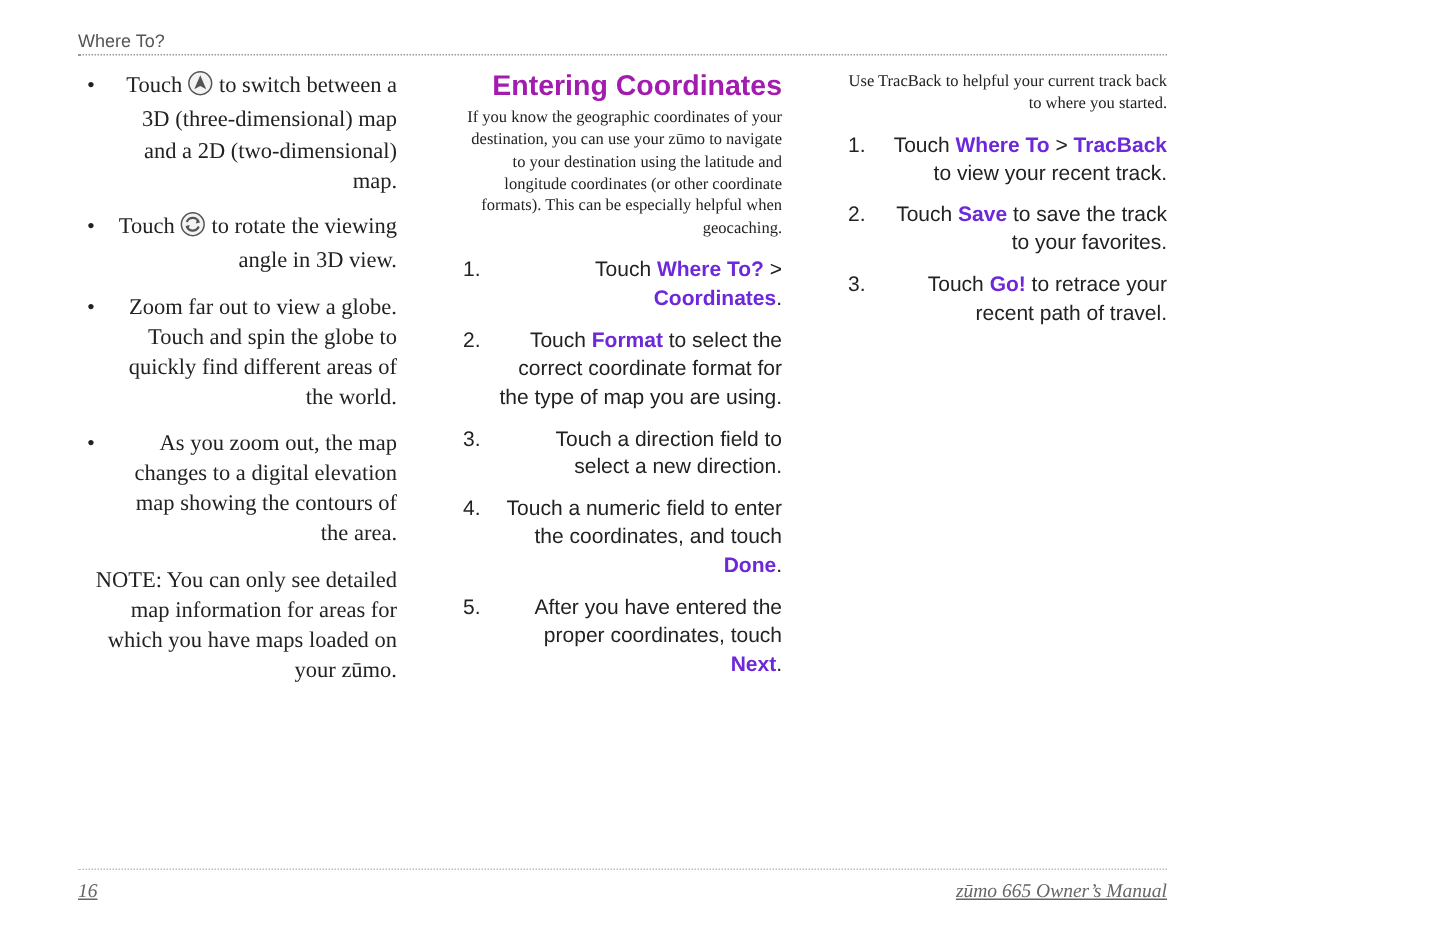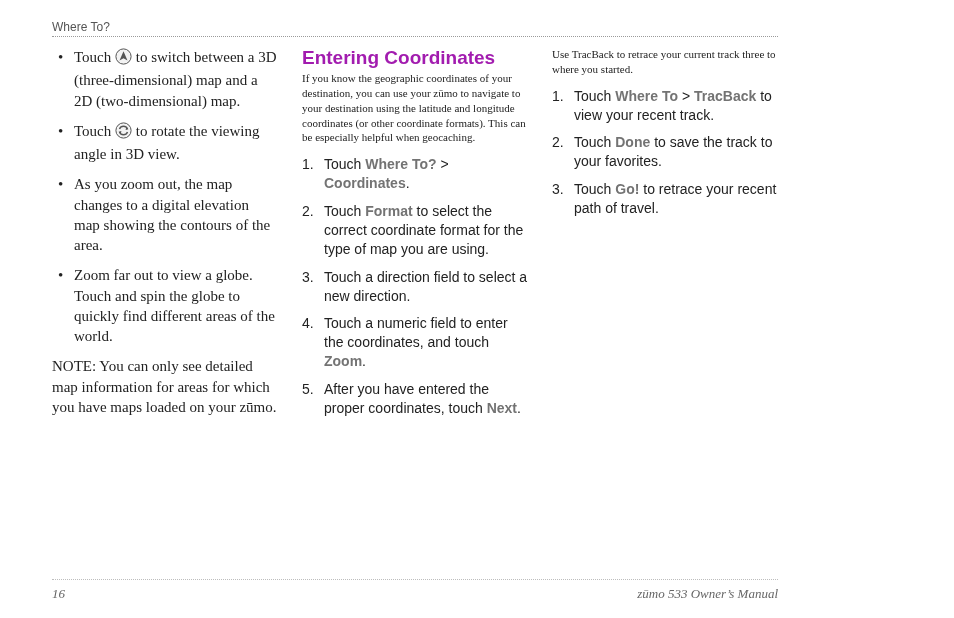--- a/index.html
+++ b/index.html
@@ -10,36 +10,37 @@
     background: #ffffff;
     font-family: "Times New Roman", Times, serif;
     color: #222;
   }
   .page {
     box-sizing: border-box;
     width: 826px;
     height: 618px;
     padding: 20px 48px 18px 52px;
     position: relative;
+    text-align: right;
   }
   .header-row {
     display: flex;
     align-items: baseline;
     border-bottom: 1px dotted #9a9a9a;
     padding-bottom: 2px;
     margin-bottom: 10px;
   }
   .header-text {
     font-family: Arial, Helvetica, sans-serif;
     font-size: 12px;
     color: #555;
   }
   .columns {
     display: flex;
-    gap: 24px;
+    gap: 44px;
   }
   .col {
     flex: 1 1 0;
     min-width: 0;
   }
   .bullets {
     margin: 0;
     padding: 0;
     list-style: none;
   }
@@ -94,39 +95,40 @@
     padding-left: 22px;
     margin-bottom: 9px;
   }
   ol.steps li::before {
     content: counter(step) ".";
     position: absolute;
     left: 0;
     top: 0;
   }
   .kw {
-    color: #737373;
+    color: #6d28d9;
     font-weight: bold;
   }
   .icon {
     display: inline-block;
     vertical-align: -3px;
   }
   .footer {
     position: absolute;
     left: 52px;
     right: 48px;
     bottom: 16px;
     display: flex;
     justify-content: space-between;
     font-style: italic;
     color: #666;
     font-size: 13px;
     border-top: 1px dotted #bdbdbd;
     padding-top: 6px;
+    text-decoration: underline;
   }
 </style>
 </head>
 <body>
 
 <div class="page">
 
   <div class="header-row">
     <span class="header-text">Where To?</span>
   </div>
@@ -152,50 +154,50 @@
               <circle cx="8.5" cy="8.5" r="7.6" fill="#f3f3f3" stroke="#555" stroke-width="1"></circle>
               <path d="M4.5 7 A4.3 4.3 0 0 1 12.5 7" fill="none" stroke="#555" stroke-width="1.4"></path>
               <path d="M12.5 10 A4.3 4.3 0 0 1 4.5 10" fill="none" stroke="#555" stroke-width="1.4"></path>
               <path d="M11.3 5.0 L13.4 7.3 L10.6 8.0 Z" fill="#555"></path>
               <path d="M5.7 12.0 L3.6 9.7 L6.4 9.0 Z" fill="#555"></path>
             </svg>
           </span>
           <span> to rotate the viewing angle in 3D view.</span>
         </li>
         <li>
+          <span>Zoom far out to view a globe. Touch and spin the globe to quickly find different areas of the world.</span>
+        </li>
+        <li>
           <span>As you zoom out, the map changes to a digital elevation map showing the contours of the area.</span>
-        </li>
-        <li>
-          <span>Zoom far out to view a globe. Touch and spin the globe to quickly find different areas of the world.</span>
         </li>
       </ul>
       <p class="note">NOTE: You can only see detailed map information for areas for which you have maps loaded on your zūmo.</p>
     </div>
 
     <div class="col">
       <h2 class="h2">Entering Coordinates</h2>
       <p class="intro">If you know the geographic coordinates of your destination, you can use your zūmo to navigate to your destination using the latitude and longitude coordinates (or other coordinate formats). This can be especially helpful when geocaching.</p>
       <ol class="steps">
         <li>Touch <span class="kw">Where To?</span> &gt; <span class="kw">Coordinates</span>.</li>
         <li>Touch <span class="kw">Format</span> to select the correct coordinate format for the type of map you are using.</li>
         <li>Touch a direction field to select a new direction.</li>
-        <li>Touch a numeric field to enter the coordinates, and touch <span class="kw">Zoom</span>.</li>
+        <li>Touch a numeric field to enter the coordinates, and touch <span class="kw">Done</span>.</li>
         <li>After you have entered the proper coordinates, touch <span class="kw">Next</span>.</li>
       </ol>
     </div>
 
     <div class="col">
-      <p class="intro">Use TracBack to retrace your current track three to where you started.</p>
+      <p class="intro">Use TracBack to helpful your current track back to where you started.</p>
       <ol class="steps">
         <li>Touch <span class="kw">Where To</span> &gt; <span class="kw">TracBack</span> to view your recent track.</li>
-        <li>Touch <span class="kw">Done</span> to save the track to your favorites.</li>
+        <li>Touch <span class="kw">Save</span> to save the track to your favorites.</li>
         <li>Touch <span class="kw">Go!</span> to retrace your recent path of travel.</li>
       </ol>
     </div>
 
   </div>
 
   <div class="footer">
     <span>16</span>
-    <span>zūmo 533 Owner’s Manual</span>
+    <span>zūmo 665 Owner’s Manual</span>
   </div>
 
 </div>
 
 </body></html>

